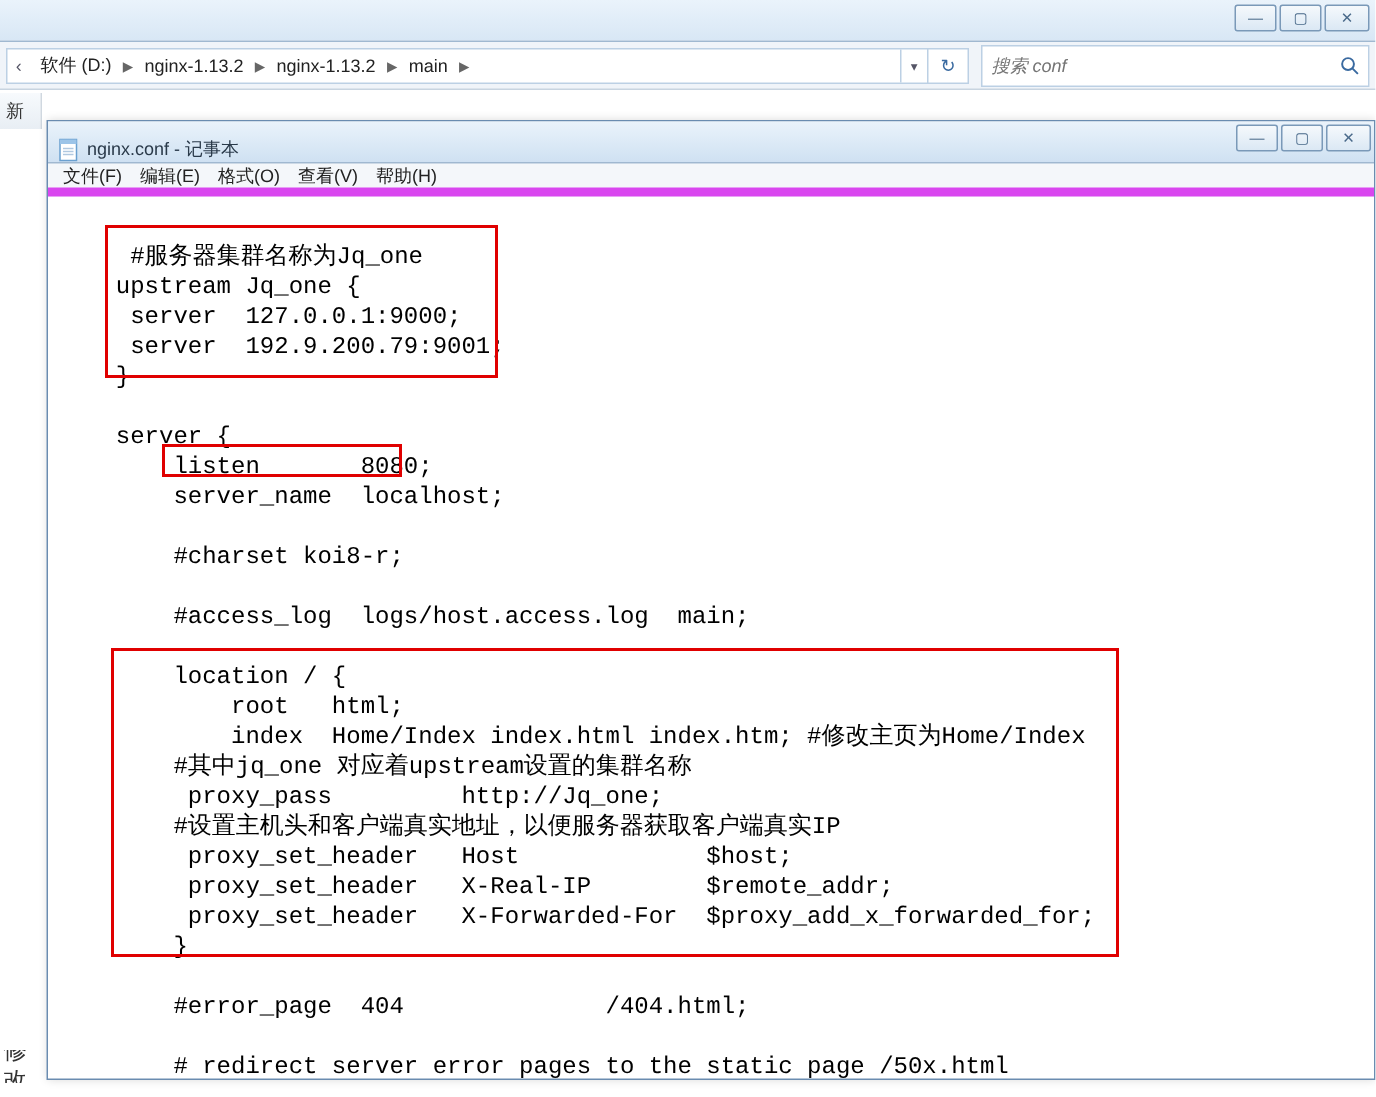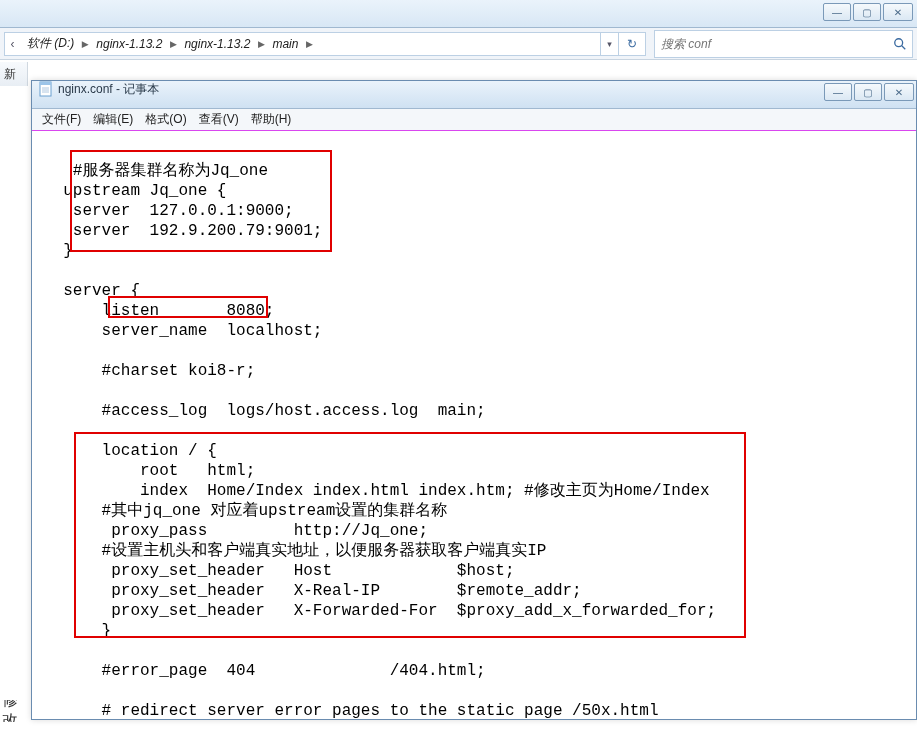--- a/index.html
+++ b/index.html
@@ -8,41 +8,41 @@
 
 .parent-titlebar { height: 28px; background: linear-gradient(#eaf3fb, #d8e7f5); border-bottom: 1px solid #a0b8d0; position: relative; }
 .parent-win-controls { position: absolute; right: 4px; top: 3px; display: flex; }
 .win-btn { width: 28px; height: 18px; border: 1px solid #7a99b8; background: linear-gradient(#f5f9fc,#dbe8f4); margin-left: 2px; border-radius: 2px; display: flex; align-items: center; justify-content: center; font-size: 10px; color: #4a6a8a; cursor: default; }
 .win-btn.close { width: 30px; }
 
 
 .address-bar { height: 32px; background: #f0f4f9; border-bottom: 1px solid #c8d4e0; display: flex; align-items: center; padding: 0 4px; }
 .breadcrumb { flex: none; display: flex; align-items: center; height: 24px; border: 1px solid #bcd0e4; background: #fff; width: 615px; }
 .breadcrumb-back { width: 16px; height: 22px; display: flex; align-items: center; justify-content: center; color: #556; border-right: 1px solid transparent; }
-.bc-seg { padding: 0 6px; height: 100%; display: flex; align-items: center; color: #222; font-style: italic; }
+.bc-seg { padding: 0 6px; height: 100%; display: flex; align-items: center; color: #222; }
 .bc-sep { width: 10px; height: 100%; display: flex; align-items: center; justify-content: center; color: #666; font-size: 9px; }
 .bc-dropdown { width: 18px; height: 22px; border-left: 1px solid #bcd0e4; display: flex; align-items: center; justify-content: center; color: #556; font-size: 9px; }
 .refresh-btn { width: 28px; height: 24px; border: 1px solid #bcd0e4; background: #fff; margin-left: -1px; display: flex; align-items: center; justify-content: center; color: #3a6aa0; }
 .search-box { margin-left: 8px; height: 28px; border: 1px solid #bcd0e4; background: #fff; display: flex; align-items: center; flex: 1; }
 .search-input { border: none; outline: none; flex: 1; padding: 0 6px; font-size: 12px; color: #888; font-style: italic; background: transparent; }
 .search-icon { width: 24px; height: 22px; display: flex; align-items: center; justify-content: center; color: #3a6aa0; }
 
 
 .left-stub1 { position: absolute; left: 0; top: 62px; height: 24px; width: 28px; border-right: 1px solid #d0d8e0; background: linear-gradient(#f7fafd,#e8eef4); display:flex; align-items:center; padding-left:4px; color:#333; font-size:12px; overflow:hidden;}
 .left-stub2 { position: absolute; left: 0; top: 700px; height: 22px; width: 28px; display:flex; align-items:center; padding-left:2px; color:#333; font-size:16px; overflow:hidden;}
 
 
 .notepad { position: absolute; left: 31px; top: 80px; width: 886px; height: 640px; border: 1px solid #6a8cb0; background: #fff; box-shadow: 0 0 6px rgba(0,0,0,0.15); }
-.np-titlebar { height: 28px; background: linear-gradient(#eaf3fb,#cfe1f2); border-bottom: 1px solid #a0b8d0; display: flex; align-items: flex-start; padding-left: 6px; position: relative; }
+.np-titlebar { height: 28px; background: linear-gradient(#eaf3fb,#cfe1f2); border-bottom: 1px solid #a0b8d0; display: flex; align-items: flex-end; padding-left: 6px; position: relative; }
 .np-icon { width: 16px; height: 16px; margin-right: 4px; display: inline-block; }
 .np-title { color: #2a3a4a; font-size: 12px; }
 .np-win-controls { position: absolute; right: 2px; top: 2px; display: flex; }
-.np-menu { height: 22px; background: #f4f7fa; border-bottom: 1px solid #d946ef; display: flex; align-items: flex-end; padding-left: 4px; font-size: 12px; color: #222; }
+.np-menu { height: 22px; background: #f4f7fa; border-bottom: 6px solid #d946ef; display: flex; align-items: center; padding-left: 4px; font-size: 12px; color: #222; }
 .np-menu-item { padding: 0 6px; line-height: 22px; }
-.np-content { padding: 10px 12px; font-family: "NSimSun","SimSun","Courier New",monospace; font-size: 16px; line-height: 20px; color: #000; white-space: pre; position: relative; height: calc(100% - 50px); overflow: hidden; }
+.np-content { padding: 10px 12px; font-family: "NSimSun","SimSun","Courier New",monospace; font-size: 16px; line-height: 20px; color: #000; white-space: pre; position: relative; height: calc(100% - 50px); overflow: hidden; margin-left: 14px; }
 
 
 .red-box { position: absolute; border: 2px solid #e00000; pointer-events: none; }
 .rb1 { left: 70px; top: 150px; width: 262px; height: 102px; }
 .rb2 { left: 108px; top: 296px; width: 160px; height: 22px; }
 .rb3 { left: 74px; top: 432px; width: 672px; height: 206px; }
 
 </style>
 </head>
 <body>

